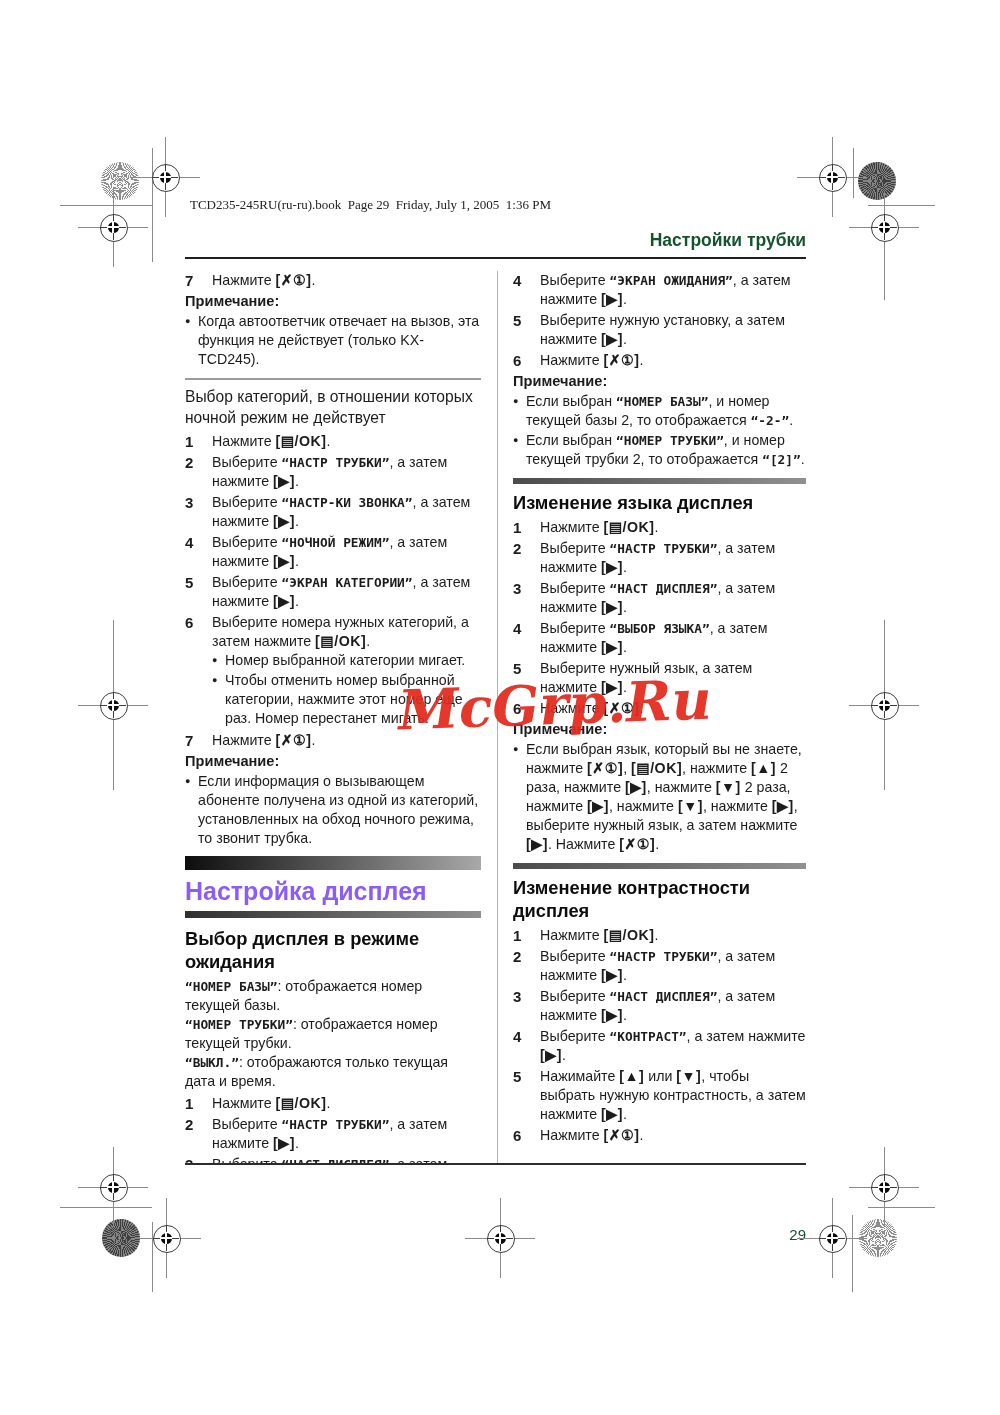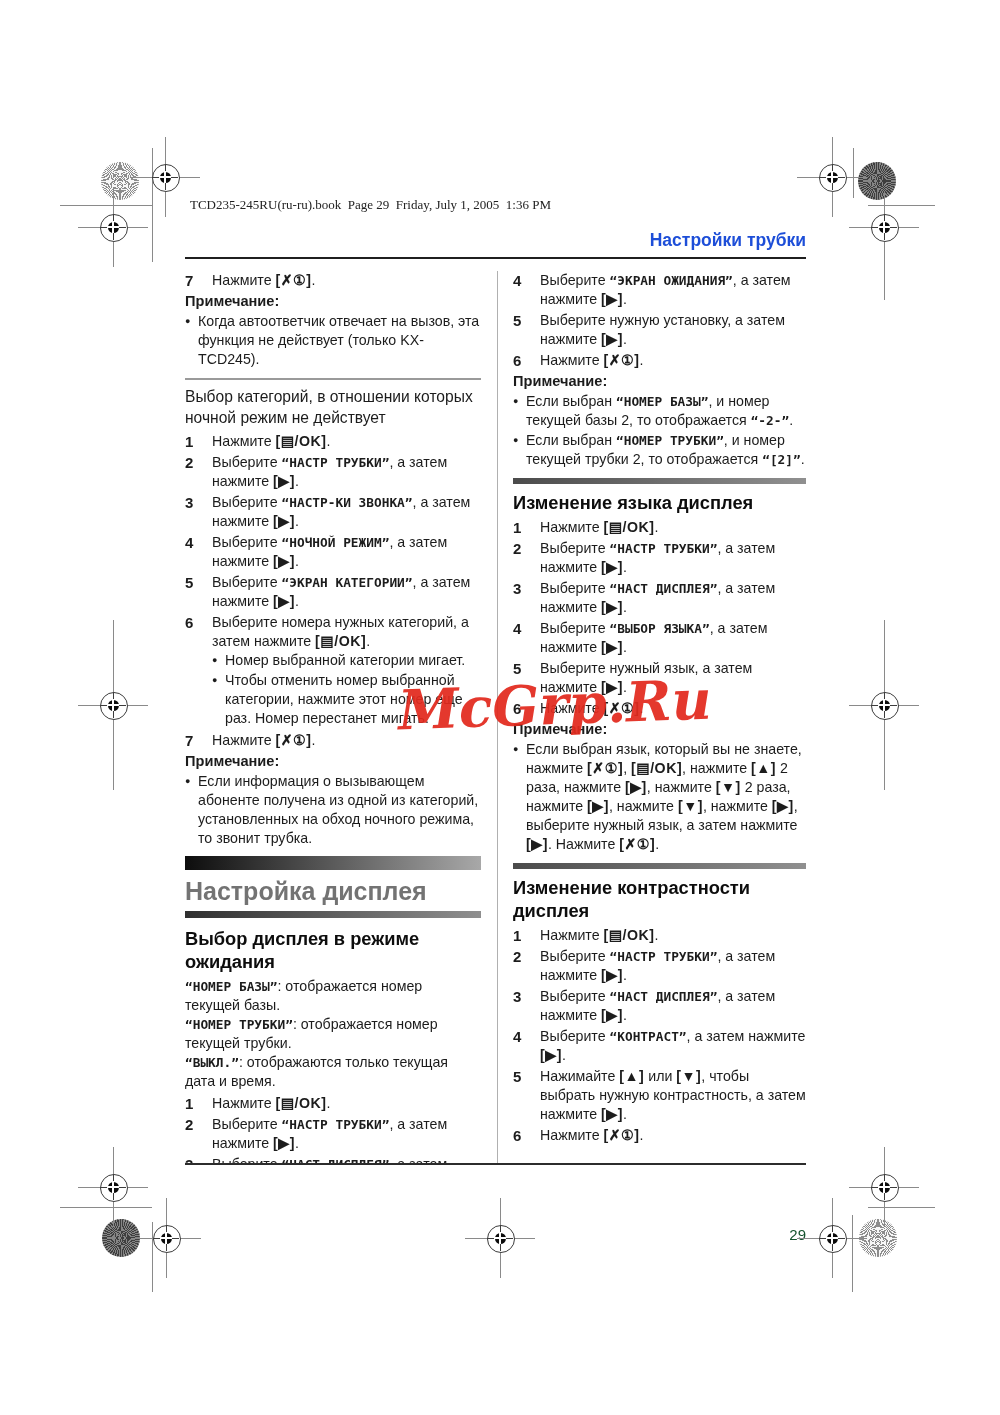--- a/index.html
+++ b/index.html
@@ -4,21 +4,21 @@
 <style>
   html,body{margin:0;padding:0;}
   body{
     width:1000px;height:1415px;position:relative;background:#ffffff;
     font-family:"Liberation Sans",sans-serif;color:#1c1c1c;overflow:hidden;
   }
   
   .book-header{position:absolute;left:190px;top:175px;font-family:"Liberation Serif",serif;
     font-size:13px;color:#222;white-space:pre;margin-top:22px;}
   .section-header{position:absolute;left:185px;top:230px;width:621px;text-align:right;
-    font-weight:bold;font-size:17.5px;color:#1d4ed8;}
+    font-weight:bold;font-size:17.5px;color:#14532d;}
   .header-rule{position:absolute;left:185px;top:257px;width:621px;height:2px;background:#1f1f1f;}
   .bottom-rule{position:absolute;left:185px;top:1163px;width:621px;height:2px;background:#2c2c2c;}
   .page-number{position:absolute;left:185px;top:1226px;width:621px;text-align:right;font-size:15px;color:#14532d;}
   
   .columns{position:absolute;left:185px;top:271px;width:621px;height:893px;display:flex;overflow:hidden;}
   .col-left{width:296px;flex:0 0 296px;}
   .vdiv{flex:0 0 1px;background:#b0b0b0;margin-left:16px;}
   .col-right{flex:1;margin-left:15px;}
   
   .step{display:flex;margin-bottom:2px;}
@@ -28,21 +28,21 @@
   .bullet .bm{flex:0 0 13px;font-size:9px;line-height:19px;}
   .bullet .bt{flex:1;}
   .inner-bullets{margin-top:1px;}
   .note-label{font-weight:bold;font-size:14.6px;line-height:19px;margin-top:2px;margin-bottom:1px;}
   .s-mono{font-family:"DejaVu Sans Mono",monospace;font-weight:bold;font-size:12.8px;}
   .s-key{font-weight:bold;letter-spacing:0.5px;}
   .sub-rule{height:2px;background:#9a9a9a;margin:9px 0 7px;}
   .sub-title{font-weight:normal;font-size:15.6px;line-height:20.5px;margin-bottom:4px;}
   .def{font-size:14.2px;line-height:19px;}
   .big-bar{height:14px;background:linear-gradient(to right,#0d0d0d,#a8a8a8);margin-top:8px;}
-  .big-title{font-size:25px;font-weight:bold;line-height:28px;margin:7px 0 6px;color:#737373;}
+  .big-title{font-size:25px;font-weight:bold;line-height:28px;margin:7px 0 6px;color:#8b5cf6;}
   .big-bar2{height:7px;background:linear-gradient(to right,#2f2f2f,#8f8f8f);margin-bottom:9px;}
   .mid-title{font-weight:bold;font-size:18.3px;line-height:23px;margin:0 0 4px;color:#0d0d0d;}
   .sec-bar{height:6px;background:linear-gradient(to right,#4b4b4b,#909090);margin:9px 0 7px;}
   
   .watermark{position:absolute;left:398px;top:672px;z-index:9;pointer-events:none;
     font-family:"DejaVu Serif",serif;font-style:italic;font-weight:600;font-size:55px;
     color:#e22a1e;opacity:.93;transform:rotate(-2deg);white-space:nowrap;}
   
   .reg{position:absolute;width:0;height:0;}
   .reg .vline{position:absolute;left:-0.5px;top:-40px;width:1px;height:80px;background:#8a8a8a;}

